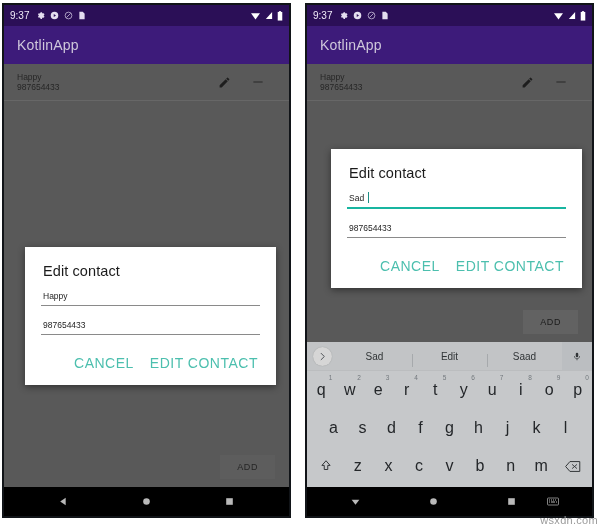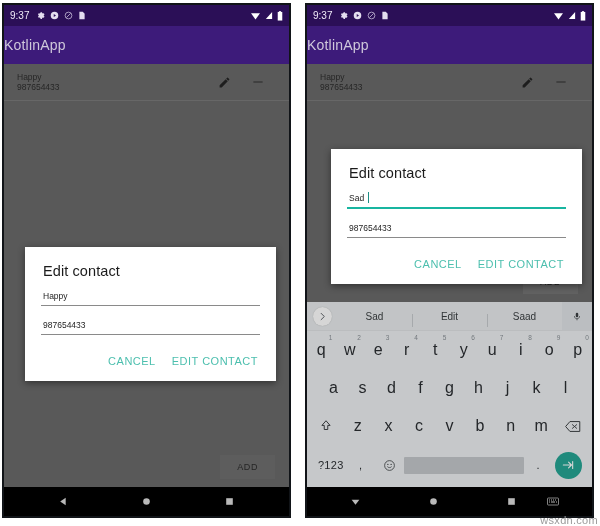--- a/index.html
+++ b/index.html
@@ -69,20 +69,21 @@
     gap: 3px;
   }
   .ico { display: block; }
 
   
   .appbar {
     height: 38px;
     background: #3d1b7a;
     display: flex;
     align-items: center;
+    padding-left: 13px;
     box-sizing: border-box;
   }
   .appbar-title {
     color: #cfc8db;
     font-size: 14px;
     letter-spacing: 0.2px;
   }
 
   
   .content {
@@ -234,21 +235,21 @@
   }
   .dialog-actions {
     display: flex;
     justify-content: flex-end;
     align-items: center;
     gap: 16px;
     padding: 4px 2px 6px 0;
   }
   .dlg-btn {
     color: #4cbfae;
-    font-size: 11px;
+    font-size: 14px;
     letter-spacing: 0.5px;
     background: none;
     border: 0;
     font-family: "Liberation Sans", sans-serif;
     padding: 2px 0;
   }
 
   
   .keyboard {
     background: #eceff1;
@@ -688,45 +689,20 @@
               <span class="key key-wide">
                 <span>
                   <svg class="ico" width="16" height="13" viewBox="0 0 26 20">
                       <path d="M8 2h16v16H8L1 10z" fill="none" stroke="#3c4043" stroke-width="1.6" stroke-linejoin="round"></path>
                       <path d="M12 7l7 6M19 7l-7 6" stroke="#3c4043" stroke-width="1.5" stroke-linecap="round"></path>
                     </svg>
                 </span>
               </span>
             </div>
 
-            <div class="krow krow-4">
-              <span class="key key-wide key-sym">?123</span>
-              <span class="key key-sym">,</span>
-              <span class="key">
-                <span>
-                  <svg class="ico" width="13" height="13" viewBox="0 0 24 24">
-                      <circle cx="12" cy="12" r="9" fill="none" stroke="#3c4043" stroke-width="1.5"></circle>
-                      <circle cx="9" cy="10" r="1.2" fill="#3c4043"></circle>
-                      <circle cx="15" cy="10" r="1.2" fill="#3c4043"></circle>
-                      <path d="M8.5 14.5a4.5 4.5 0 007 0" fill="none" stroke="#3c4043" stroke-width="1.4" stroke-linecap="round"></path>
-                    </svg>
-                </span>
-              </span>
-              <span class="key key-space">
-                <span class="space-bar"></span>
-              </span>
-              <span class="key key-sym">.</span>
-              <span class="key-enter">
-                <span class="enter-circle">
-                  <svg class="ico" width="14" height="14" viewBox="0 0 24 24">
-                      <path d="M4 12h13M13 7l5 5-5 5M20 6v12" fill="none" stroke="#ffffff" stroke-width="1.9" stroke-linecap="round" stroke-linejoin="round"></path>
-                    </svg>
-                </span>
-              </span>
-            </div>
           </div>
         </div>
 
         <div class="scrim"></div>
 
         <div class="dialog dialog-right">
           <div class="dialog-title">Edit contact</div>
           <div class="field">
             <input class="field-input focused" type="text" value="Sad" style="">
             <span class="caret"></span>

